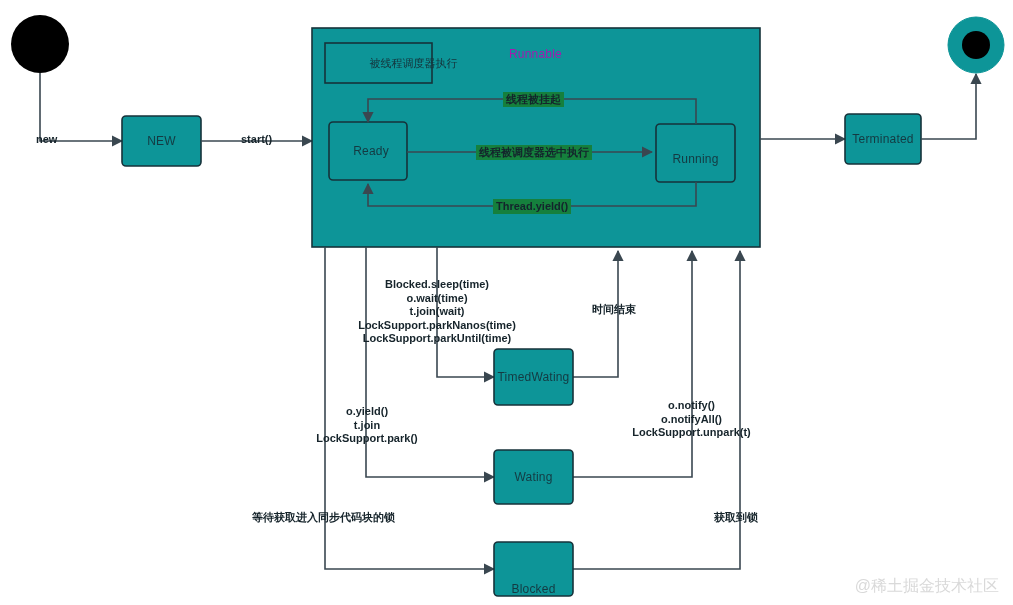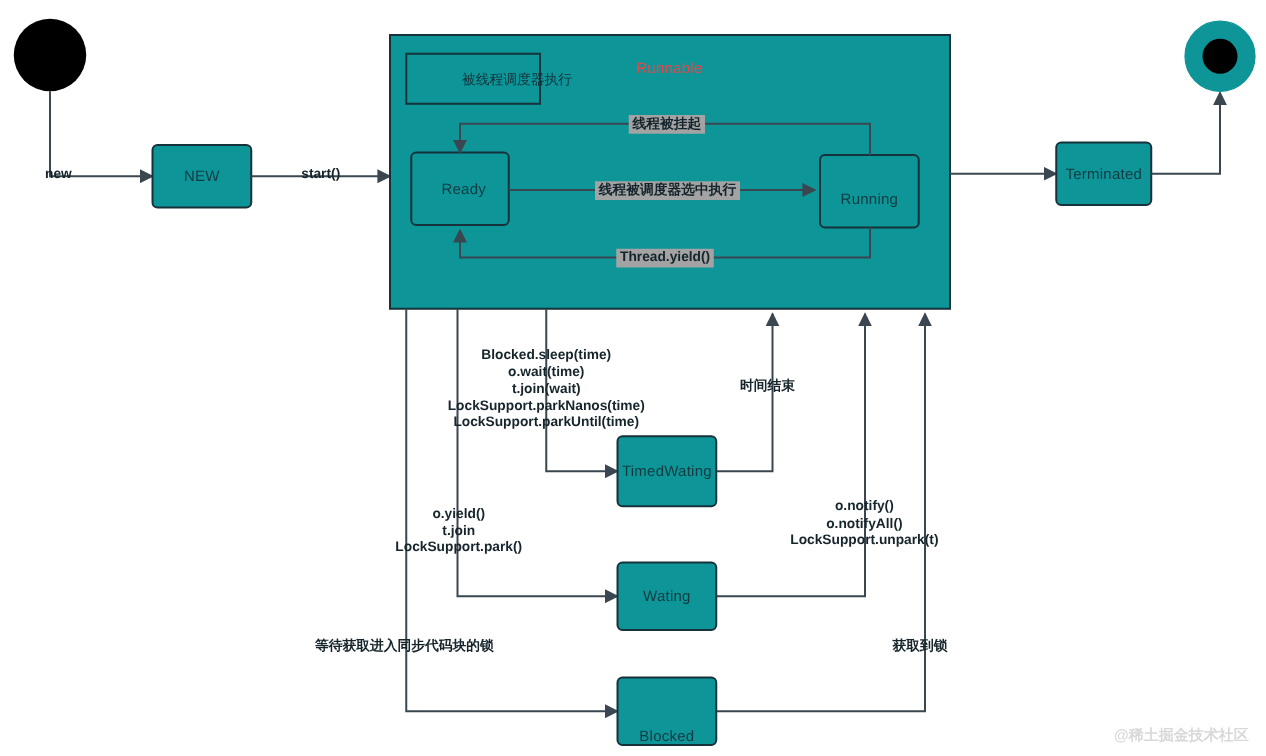--- a/index.html
+++ b/index.html
@@ -26,21 +26,21 @@
   }
   
   .lbl {
     position: absolute;
     white-space: nowrap;
     color: #1a2b33;
     font-size: 11px;
     line-height: 13px;
   }
   .lbl-boxed {
-    background: #a3a3a3;
+    background: #15803d;
     padding: 1px 3px;
     font-weight: 700;
     color: #14242c;
   }
   .lbl-edge {
     font-weight: 700;
     color: #16242b;
     font-size: 11px;
   }
   .lbl-multi {
@@ -59,44 +59,43 @@
     text-align: center;
     white-space: normal;
     letter-spacing: .2px;
     display: flex;
     align-items: center;
     justify-content: center;
   }
   .state-label.single { white-space: nowrap; }
   .container-title {
     position: absolute;
-    color: #ef4444;
+    color: #a21caf;
     font-size: 12px;
     letter-spacing: .2px;
     white-space: nowrap;
   }
   .inner-note {
     position: absolute;
     color: #15333b;
     font-size: 11px;
     white-space: nowrap;
     text-align: center;
     display: flex;
     align-items: center;
     justify-content: center;
   }
   .watermark {
     position: absolute;
     right: 14px;
     bottom: 8px;
     color: #d9d9d9;
-    font-size: 12px;
+    font-size: 16px;
     white-space: nowrap;
     user-select: none;
-    font-weight: bold;
   }
 </style>
 </head>
 <body>
 
 <div id="canvas">
 
   <svg class="diagram" viewBox="0 0 1013 605">
     <defs>
       <marker id="arrow" viewBox="0 0 10 10" refX="9" refY="5" markerWidth="7" markerHeight="7" orient="auto-start-reverse">

